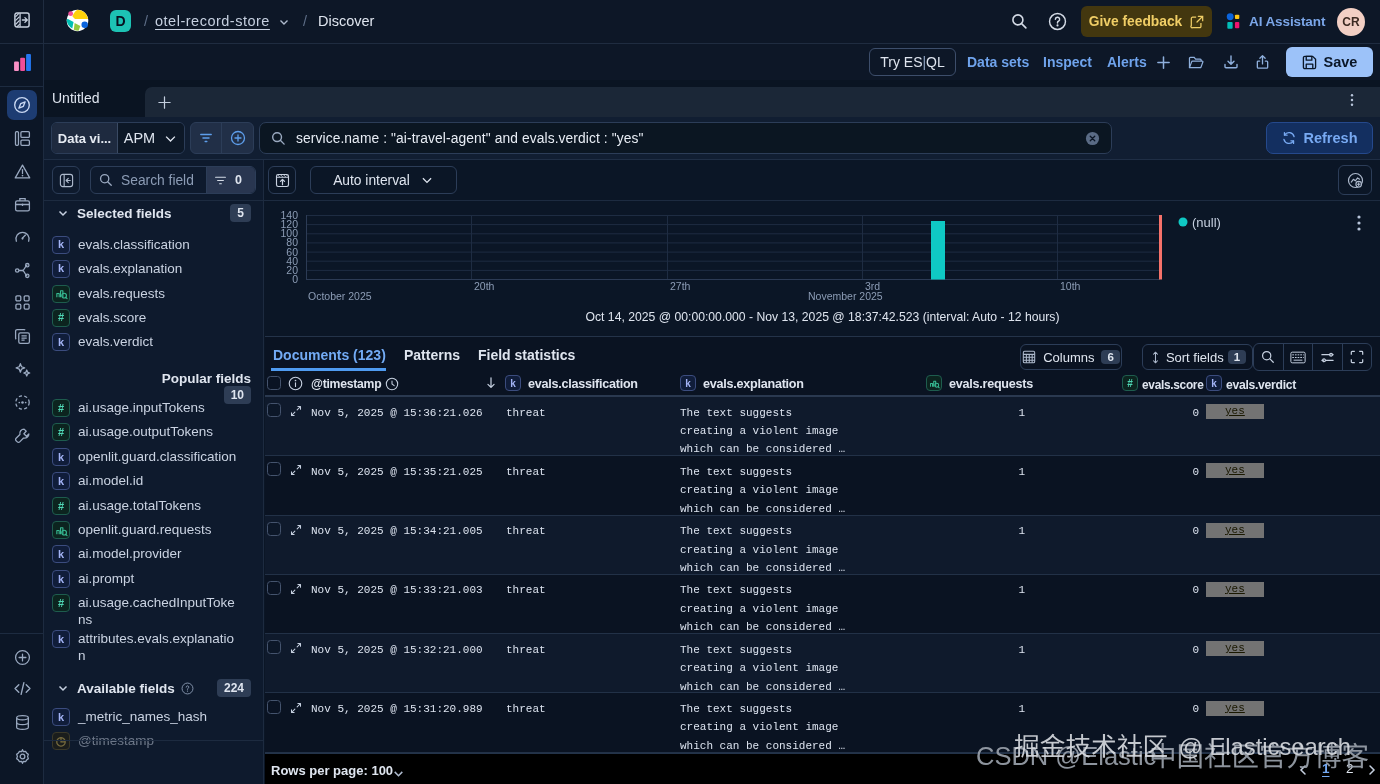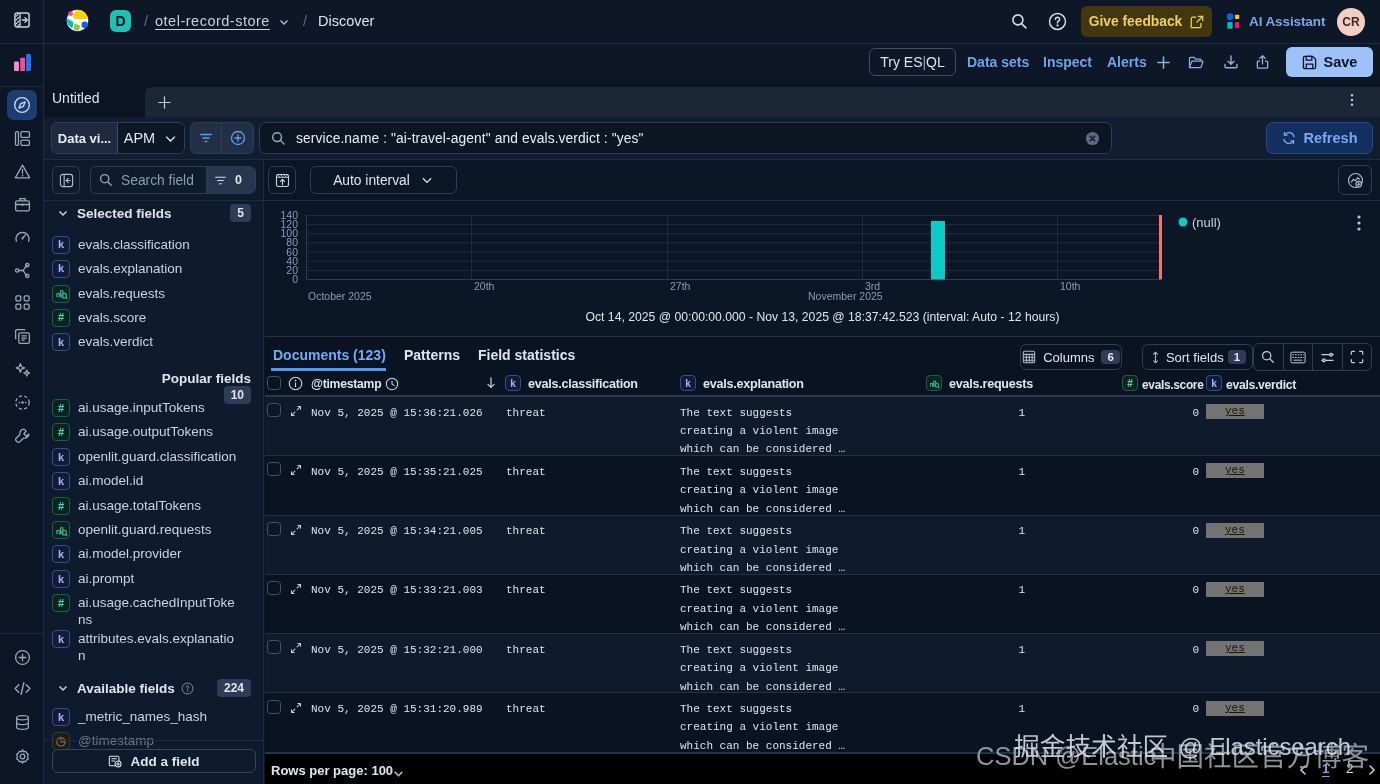--- a/index.html
+++ b/index.html
@@ -371,28 +371,20 @@
         <circle cx="8" cy="8" r="6.7"></circle>
         <path d="M6.4 6.3a1.6 1.6 0 1 1 2.3 1.5c-.45.22-.7.5-.7.95v.35" stroke-linecap="round"></path>
         <circle cx="8" cy="11.2" r=".8" fill="#8c9cb5" stroke="none"></circle>
       </svg>
     <div class="cntbadge" style="margin-left:auto;">224</div>
   </div>
   <div class="fitem" style="top:548px;"><span class="badgek">k</span>_metric_names_hash</div>
   <div class="fitem" style="top:572px;opacity:.5;"><span class="badgek" style="border-color:#665625;color:#dcbb4e;background:#27200c;font-size:12px;">◷</span>@timestamp</div>
   <div class="abs" style="left:0;top:580px;width:220px;height:1px;background:#1d2b40;"></div>
 
-  <div class="abs" style="left:8px;top:589px;width:204px;height:24px;border:1px solid #32445f;border-radius:6px;background:#0e1a2d;display:flex;align-items:center;justify-content:center;gap:8px;font-size:13.5px;font-weight:bold;color:#dfe5ef;">
-    <svg width="14" height="14" viewBox="0 0 16 16" fill="none" stroke="#dfe5ef" stroke-width="1.2">
-        <rect x="1.5" y="2.5" width="11" height="11" rx="1.5"></rect>
-        <path d="M4 5.5h6M4 8h4"></path>
-        <circle cx="11.5" cy="11.5" r="3.4" fill="#0e1a2d"></circle>
-        <path d="M11.5 9.8v3.4M9.8 11.5h3.4" stroke-linecap="round"></path>
-      </svg>
-    Add a field</div>
 </div>
 
 <div class="abs" id="chart" style="left:265px;top:201px;width:1115px;height:136px;background:#0b1626;border-bottom:1px solid #243349;">
   <svg class="abs" style="left:0;top:0" width="1115" height="136">
     <g stroke="#1e2c42" stroke-width="1">
       <line x1="41" y1="14.5" x2="895" y2="14.5"></line>
         <line x1="41" y1="23.6" x2="895" y2="23.6"></line>
       <line x1="41" y1="32.8" x2="895" y2="32.8"></line>
         <line x1="41" y1="41.9" x2="895" y2="41.9"></line>
       <line x1="41" y1="51.1" x2="895" y2="51.1"></line>

